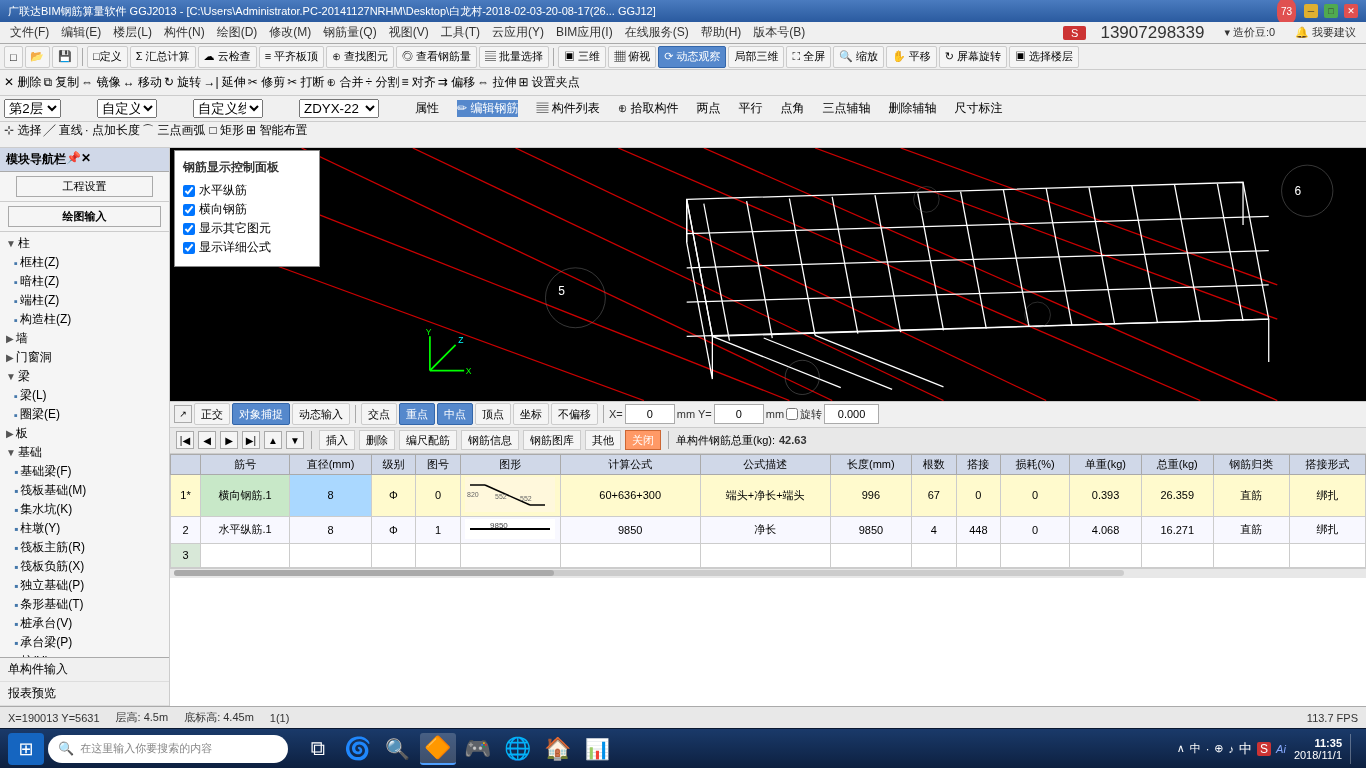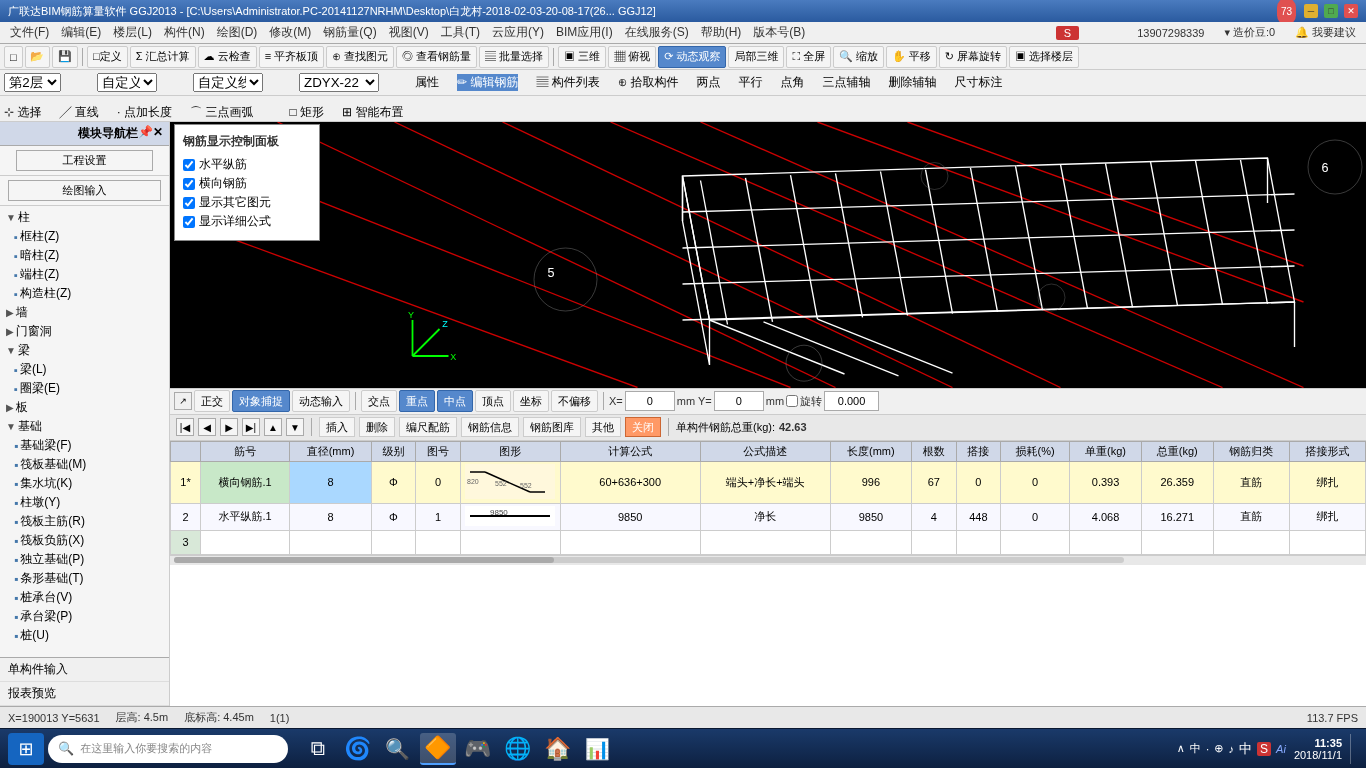--- a/index.html
+++ b/index.html
@@ -21,25 +21,25 @@
     .toolbar-row .tb-btn { height: 22px; padding: 1px 5px; font-size: 11px; background: #f5f5f5; border: 1px solid #ccc; border-radius: 2px; cursor: pointer; white-space: nowrap; display: flex; align-items: center; gap: 2px; }
     .toolbar-row .tb-sep { width: 1px; height: 18px; background: #aaa; margin: 0 2px; }
 
     
     #toolbar2 { width: 100%; height: 26px; background: #f0f0f0; border-bottom: 1px solid #ccc; display: flex; align-items: center; padding: 0 4px; gap: 2px; overflow: hidden; }
 
     
     #toolbar3 { height: 26px; background: #f0f0f0; border-bottom: 1px solid #ccc; display: flex; align-items: center; padding: 0 4px; gap: 18px; overflow: hidden; }
 
     
-    #toolbar4 { height: 26px; background: #f0f0f0; border-bottom: 1px solid #ccc; display: flex; align-items: flex-end; padding: 0 4px; gap: 18px; overflow: hidden; }
+    #toolbar4 { height: 26px; background: #f0f0f0; border-bottom: 1px solid #ccc; display: flex; align-items: flex-start; padding: 0 4px; gap: 2px; overflow: hidden; }
 
     
     #left-panel { width: 170px; background: #f5f5f5; border-right: 1px solid #ccc; display: flex; flex-direction: column; overflow: hidden; height: 100%; }
-    #left-panel-header { background: #d0d8e8; padding: 3px 6px; font-size: 12px; font-weight: bold; display: flex; justify-content: flex-end; border-bottom: 1px solid #aaa; }
+    #left-panel-header { background: #d0d8e8; padding: 3px 6px; font-size: 12px; font-weight: bold; display: flex; justify-content: flex-start; border-bottom: 1px solid #aaa; }
     #tree-area { flex: 1; overflow-y: auto; padding: 2px; font-size: 12px; }
     .tree-item { padding: 1px 4px; cursor: pointer; white-space: nowrap; display: flex; align-items: center; gap: 2px; }
     .tree-indent1 { padding-left: 12px; }
     .tree-expand { font-size: 10px; color: #555; }
     #left-panel-footer { border-top: 1px solid #aaa; }
     .left-footer-item { padding: 3px 8px; font-size: 12px; cursor: pointer; border-bottom: 1px solid #ddd; background: #f0f0f0; }
 
     
     #steelbar-panel { position: absolute; top: 2px; left: 4px; background: white; border: 1px solid #888; padding: 8px; z-index: 10; width: 146px; font-size: 12px; }
     #steelbar-panel .panel-title { font-size: 12px; font-weight: bold; margin-bottom: 6px; color: #333; }
@@ -117,21 +117,21 @@
     <span>钢筋量(Q)</span>
     <span>视图(V)</span>
     <span>工具(T)</span>
     <span>云应用(Y)</span>
     <span>BIM应用(I)</span>
     <span>在线服务(S)</span>
     <span>帮助(H)</span>
     <span>版本号(B)</span>
     <div style="margin-left:auto; display:flex; align-items:center; gap:8px;">
       <div style="background:#cc3333; color:white; padding:1px 8px; font-size:11px; border-radius:2px; cursor:pointer;">S</div>
-      <span style="font-size:11px;margin-left:44px;">13907298339</span>
+      <span style="font-size:17px;">13907298339</span>
       <span style="font-size:11px;">▾ 造价豆:0</span>
       <span style="font-size:11px;">🔔 我要建议</span>
     </div>
   </div>
 
   <div class="toolbar-row">
     <div class="tb-btn">□</div>
     <div class="tb-btn">📂</div>
     <div class="tb-btn">💾</div>
     <div class="tb-sep"></div>
@@ -147,20 +147,36 @@
     <div class="tb-btn">▦ 俯视</div>
     <div class="tb-btn" style="background:#5588cc;color:white;border-color:#3366aa;">⟳ 动态观察</div>
     <div class="tb-btn">局部三维</div>
     <div class="tb-btn">⛶ 全屏</div>
     <div class="tb-btn">🔍 缩放</div>
     <div class="tb-btn">✋ 平移</div>
     <div class="tb-btn">↻ 屏幕旋转</div>
     <div class="tb-btn">▣ 选择楼层</div>
   </div>
 
+  <div id="toolbar2">
+    <div class="tb-btn">✕ 删除</div>
+    <div class="tb-btn">⧉ 复制</div>
+    <div class="tb-btn">⇔ 镜像</div>
+    <div class="tb-btn">↔ 移动</div>
+    <div class="tb-btn">↻ 旋转</div>
+    <div class="tb-btn">→| 延伸</div>
+    <div class="tb-btn">✂ 修剪</div>
+    <div class="tb-btn">✂ 打断</div>
+    <div class="tb-btn">⊕ 合并</div>
+    <div class="tb-btn">÷ 分割</div>
+    <div class="tb-btn">≡ 对齐</div>
+    <div class="tb-btn">⇉ 偏移</div>
+    <div class="tb-btn">⇔ 拉伸</div>
+    <div class="tb-btn">⊞ 设置夹点</div>
+  </div>
 
   <div id="toolbar3">
     <select class="tb-select">
       <option>第2层</option>
     </select>
     <div class="tb-sep"></div>
     <select class="tb-select" style="width:60px;">
       <option>自定义</option>
     </select>
     <div class="tb-sep"></div>
@@ -198,21 +214,21 @@
 
     <div id="left-panel">
       <div id="left-panel-header">
         <span>模块导航栏</span>
         <span style="cursor:pointer;">📌</span>
         <span style="cursor:pointer;">✕</span>
       </div>
       <div style="padding:4px 16px; border-bottom:1px solid #ccc; display:flex; gap:4px;">
         <div style="flex:1;text-align:center;padding:2px 4px;border:1px solid #aaa;background:#f5f5f5;font-size:11px;cursor:pointer;">工程设置</div>
       </div>
-      <div style="padding:4px 8px; border-bottom:1px solid #ccc; display:flex; gap:4px;">
+      <div style="padding:4px 8px; border-bottom:1px solid #ccc; display:flex; gap:4px;font-weight:bold;">
         <div style="flex:1;text-align:center;padding:2px 4px;border:1px solid #aaa;background:#f5f5f5;font-size:11px;cursor:pointer;">绘图输入</div>
       </div>
       <div id="tree-area">
 
         <div class="tree-item">
           <span class="tree-expand">▼</span>
           <span>柱</span>
         </div>
         <div class="tree-item tree-indent1">
           <span style="color:#4477aa;font-size:11px;">▪</span>

